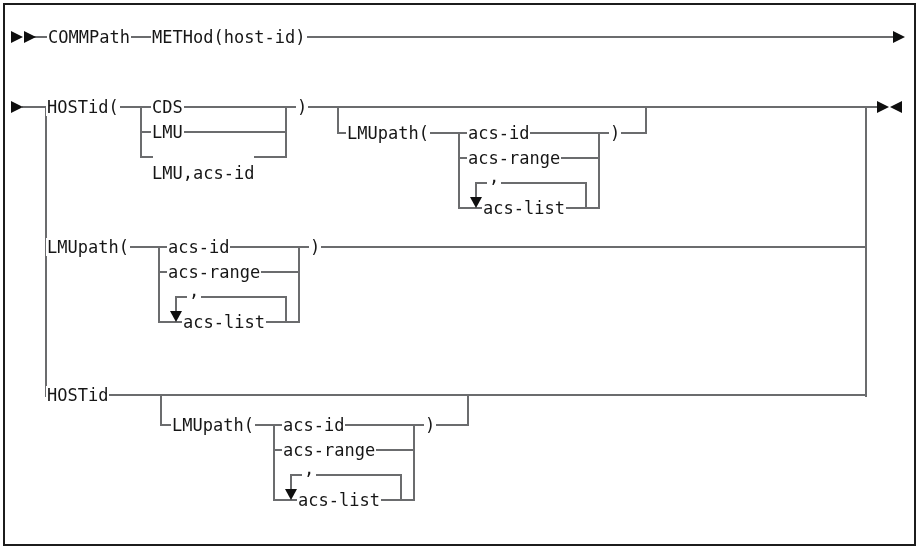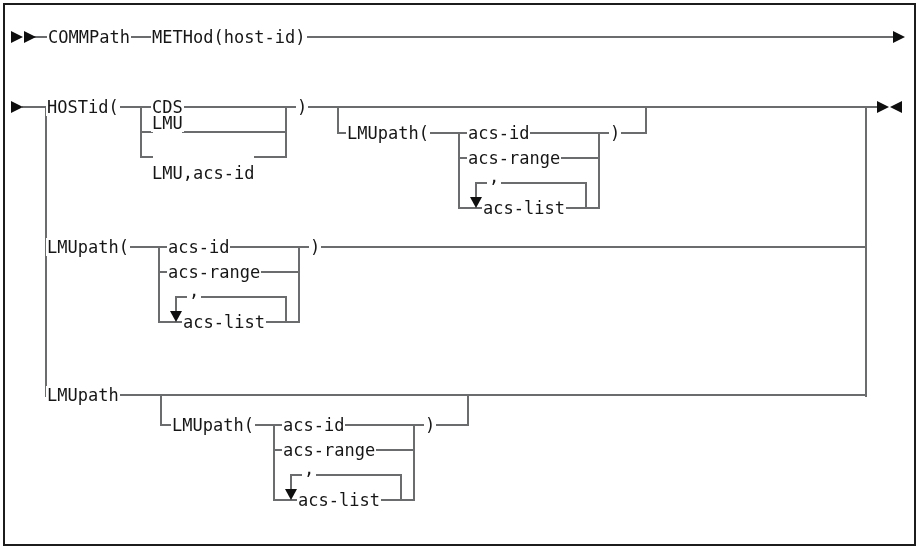--- a/index.html
+++ b/index.html
@@ -51,21 +51,21 @@
     <div class="tk" style="left:46px;top:98px;"><span>HOSTid(</span></div>
     <div class="hl" style="left:117px;top:106px;width:24px;"></div>
     <div class="vl" style="left:140px;top:106px;height:52px;"></div>
     <div class="vl" style="left:285px;top:106px;height:52px;"></div>
 
     <div class="hl" style="left:140px;top:106px;width:13px;"></div>
     <div class="tk" style="left:151px;top:98px;"><span>CDS</span></div>
     <div class="hl" style="left:182px;top:106px;width:104px;"></div>
 
     <div class="hl" style="left:140px;top:131px;width:13px;"></div>
-    <div class="tk" style="left:151px;top:114px;"><span>LMU</span></div>
+    <div class="tk" style="left:151px;top:123px;"><span>LMU</span></div>
     <div class="hl" style="left:182px;top:131px;width:104px;"></div>
 
     <div class="hl" style="left:140px;top:156px;width:13px;"></div>
     <div class="tk" style="left:151px;top:164px;"><span>LMU,</span><span class="it">acs-id</span></div>
     <div class="hl" style="left:254px;top:156px;width:32px;"></div>
 
     <div class="hl" style="left:285px;top:106px;width:13px;"></div>
     <div class="tk" style="left:296px;top:98px;"><span>)</span></div>
     <div class="hl" style="left:307px;top:106px;width:31px;"></div>
 
@@ -123,21 +123,21 @@
     <div class="hl" style="left:200px;top:296px;width:87px;"></div>
     <div class="vl" style="left:285px;top:296px;height:27px;"></div>
     <div class="hl" style="left:158px;top:321px;width:27px;"></div>
     <div class="tk" style="left:182px;top:313px;"><span class="it">acs-list</span></div>
     <div class="hl" style="left:264px;top:321px;width:35px;"></div>
     <div class="hl" style="left:298px;top:246px;width:13px;"></div>
     <div class="tk" style="left:309px;top:238px;"><span>)</span></div>
     <div class="hl" style="left:320px;top:246px;width:546px;"></div>
 
     <div class="hl" style="left:45px;top:394px;width:4px;"></div>
-    <div class="tk" style="left:46px;top:386px;"><span>LMUpath</span></div>
+    <div class="tk" style="left:46px;top:386px;"><span>HOSTid</span></div>
     <div class="hl" style="left:107px;top:394px;width:55px;"></div>
 
     <div class="vl" style="left:160px;top:394px;height:32px;"></div>
     <div class="hl" style="left:160px;top:394px;width:706px;"></div>
     <div class="vl" style="left:467px;top:394px;height:32px;"></div>
     <div class="hl" style="left:160px;top:424px;width:13px;"></div>
     <div class="tk" style="left:171px;top:416px;"><span>LMUpath(</span></div>
     <div class="hl" style="left:252px;top:424px;width:22px;"></div>
 
     <div class="vl" style="left:273px;top:424px;height:77px;"></div>

